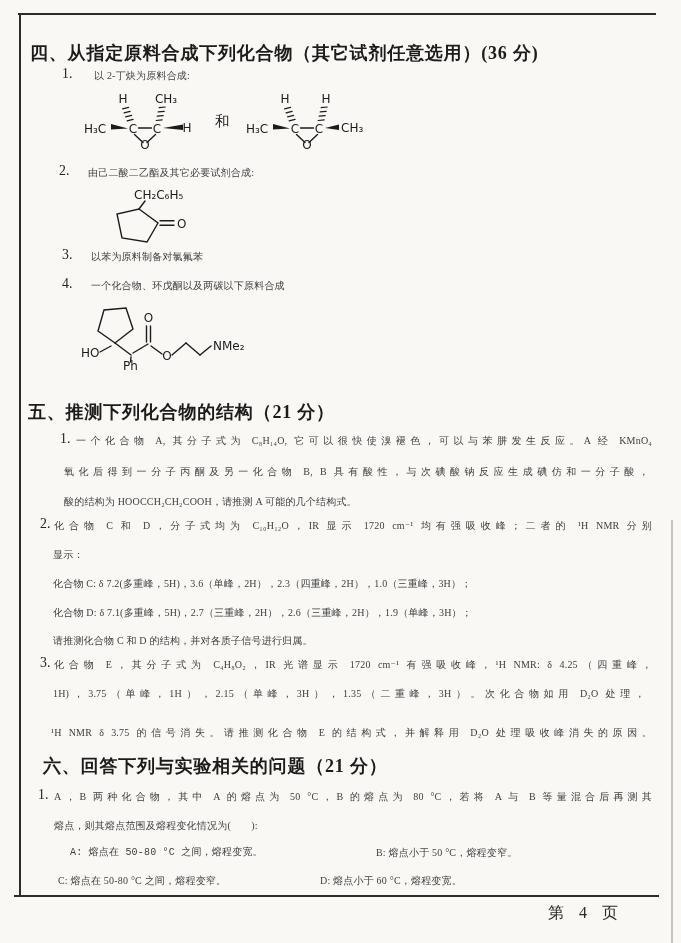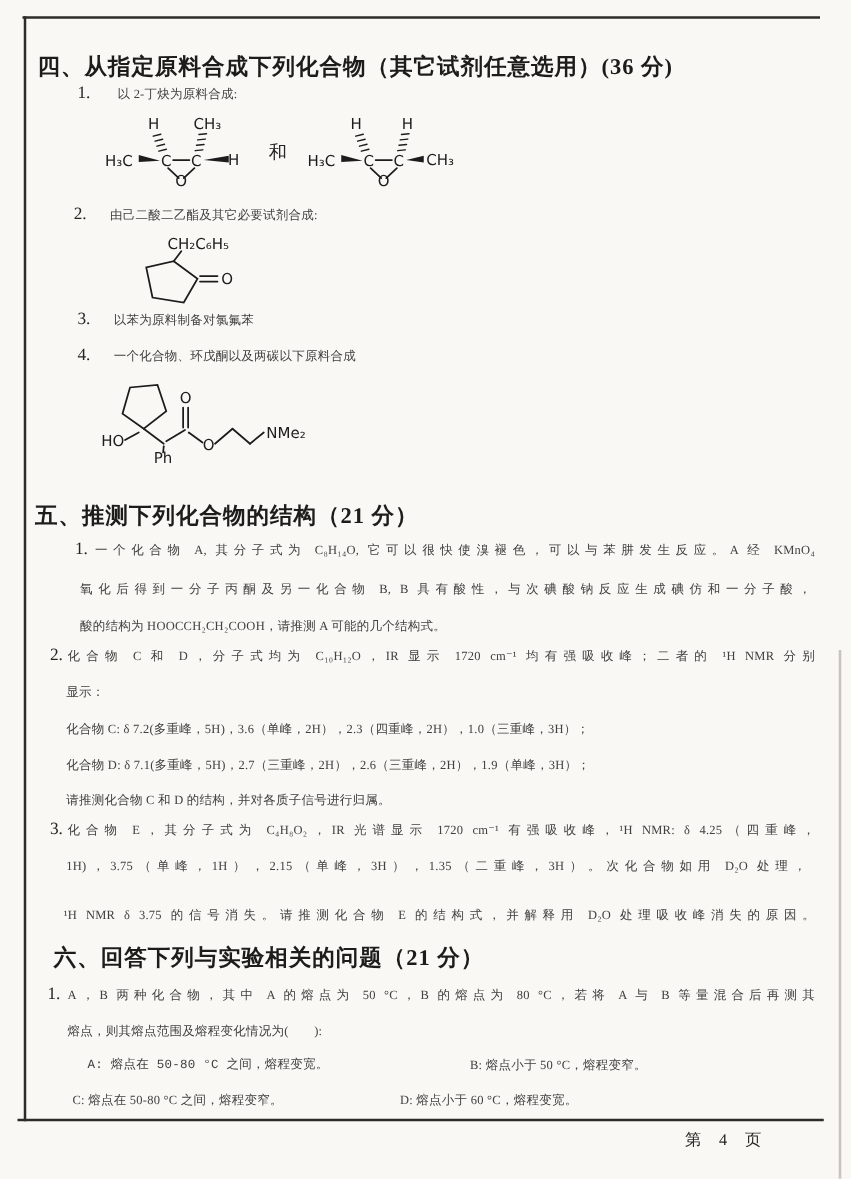--- a/index.html
+++ b/index.html
@@ -15,21 +15,21 @@
     font-weight:700;font-size:18px;letter-spacing:0.8px;white-space:nowrap;color:#1d1c1a;
   }
   .line{
     font-size:10px;line-height:19px;white-space:nowrap;color:#404040;letter-spacing:0.2px;
   }
   .just{
     white-space:normal;text-align:justify;text-align-last:justify;overflow:hidden;height:20px;
   }
   .num{font-size:13.8px;color:#252423;}
   .andlbl{font-size:14.5px;color:#252423;}
-  .footer{font-size:13px;word-spacing:7px;letter-spacing:2px;color:#2a2927;text-align:right;}
+  .footer{font-size:16px;word-spacing:7px;letter-spacing:2px;color:#2a2927;text-align:right;}
   svg{overflow:visible;}
   .bond{stroke:#1c1c1c;stroke-width:1.4;fill:none;stroke-linecap:round;}
   .wedge{fill:#1c1c1c;stroke:none;}
   .hash{stroke:#1c1c1c;stroke-width:1.2;fill:none;stroke-linecap:round;}
   .atom{font-family:"DejaVu Sans","Liberation Sans",sans-serif;font-size:12px;fill:#1c1c1c;}
 </style>
 </head>
 <body>
 
 <div class="abs frame" style="left:18px;top:13px;width:638px;height:2px;"></div>

